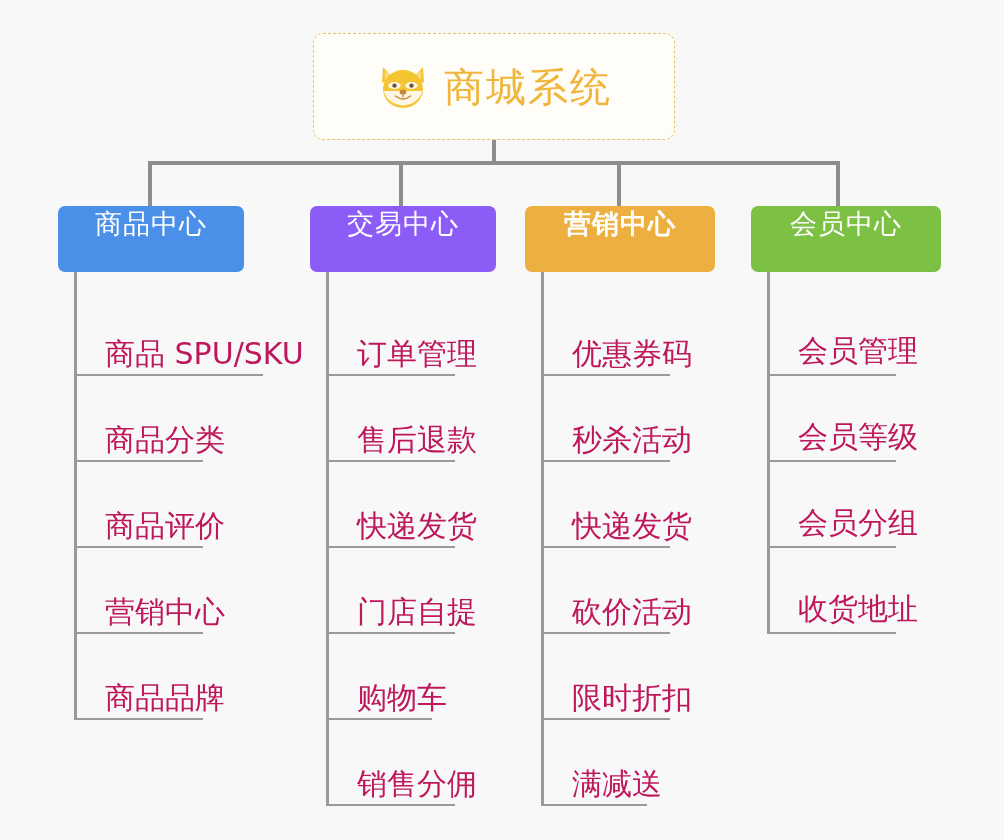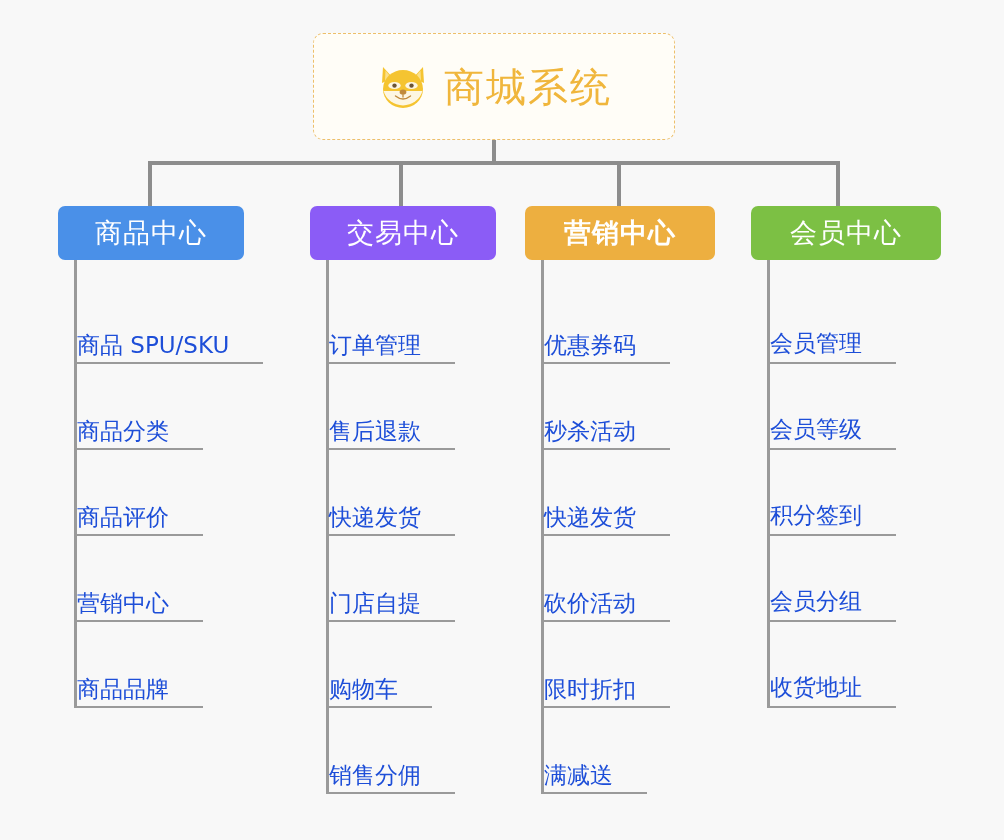--- a/index.html
+++ b/index.html
@@ -84,24 +84,24 @@
     position: absolute;
     top: 206px;
   }
   .col-1 { left: 58px;  }
   .col-2 { left: 310px; }
   .col-3 { left: 525px; }
   .col-4 { left: 751px; font-family: Liberation Mono, monospace; }
 
   .cat-box {
     box-sizing: border-box;
-    height: 54px;
+    height: 66px;
     border-radius: 7px;
     display: flex;
-    align-items: center;
+    align-items: flex-start;
     justify-content: center;
     color: #ffffff;
     font-size: 27px;
     letter-spacing: 1px;
     white-space: nowrap;
   }
   .col-1 .cat-box { width: 186px; background: #4a90e8; }
   .col-2 .cat-box { width: 186px; background: #8b5cf6; }
   .col-3 .cat-box { width: 190px; background: #edaf40; font-weight: bold; }
   .col-4 .cat-box { width: 190px; background: #77c council; }
@@ -116,23 +116,24 @@
   }
   .leaf-item {
     position: relative;
     height: 86px;
     display: flex;
     align-items: flex-end;
     box-sizing: border-box;
   }
   .leaf-label {
     display: inline-block;
+    margin-left: 28px;
     padding-bottom: 6px;
-    font-size: 23px;
-    color: #1d4ed8;
+    font-size: 30px;
+    color: #be185d;
     white-space: nowrap;
     line-height: 1.1;
   }
   .leaf-rule {
     position: absolute;
     left: 0;
     bottom: 0;
     height: 2px;
     background: #9a9a9a;
   }
@@ -269,24 +270,20 @@
     <div class="leaf-list">
       <div class="leaf-item">
         <span class="leaf-label">会员管理</span>
         <span class="leaf-rule" style="width: 126px;"></span>
       </div>
       <div class="leaf-item">
         <span class="leaf-label">会员等级</span>
         <span class="leaf-rule" style="width: 126px;"></span>
       </div>
       <div class="leaf-item">
-        <span class="leaf-label">积分签到</span>
-        <span class="leaf-rule" style="width: 126px;"></span>
-      </div>
-      <div class="leaf-item">
         <span class="leaf-label">会员分组</span>
         <span class="leaf-rule" style="width: 126px;"></span>
       </div>
       <div class="leaf-item">
         <span class="leaf-label">收货地址</span>
         <span class="leaf-rule" style="width: 126px;"></span>
       </div>
     </div>
   </div>
 

